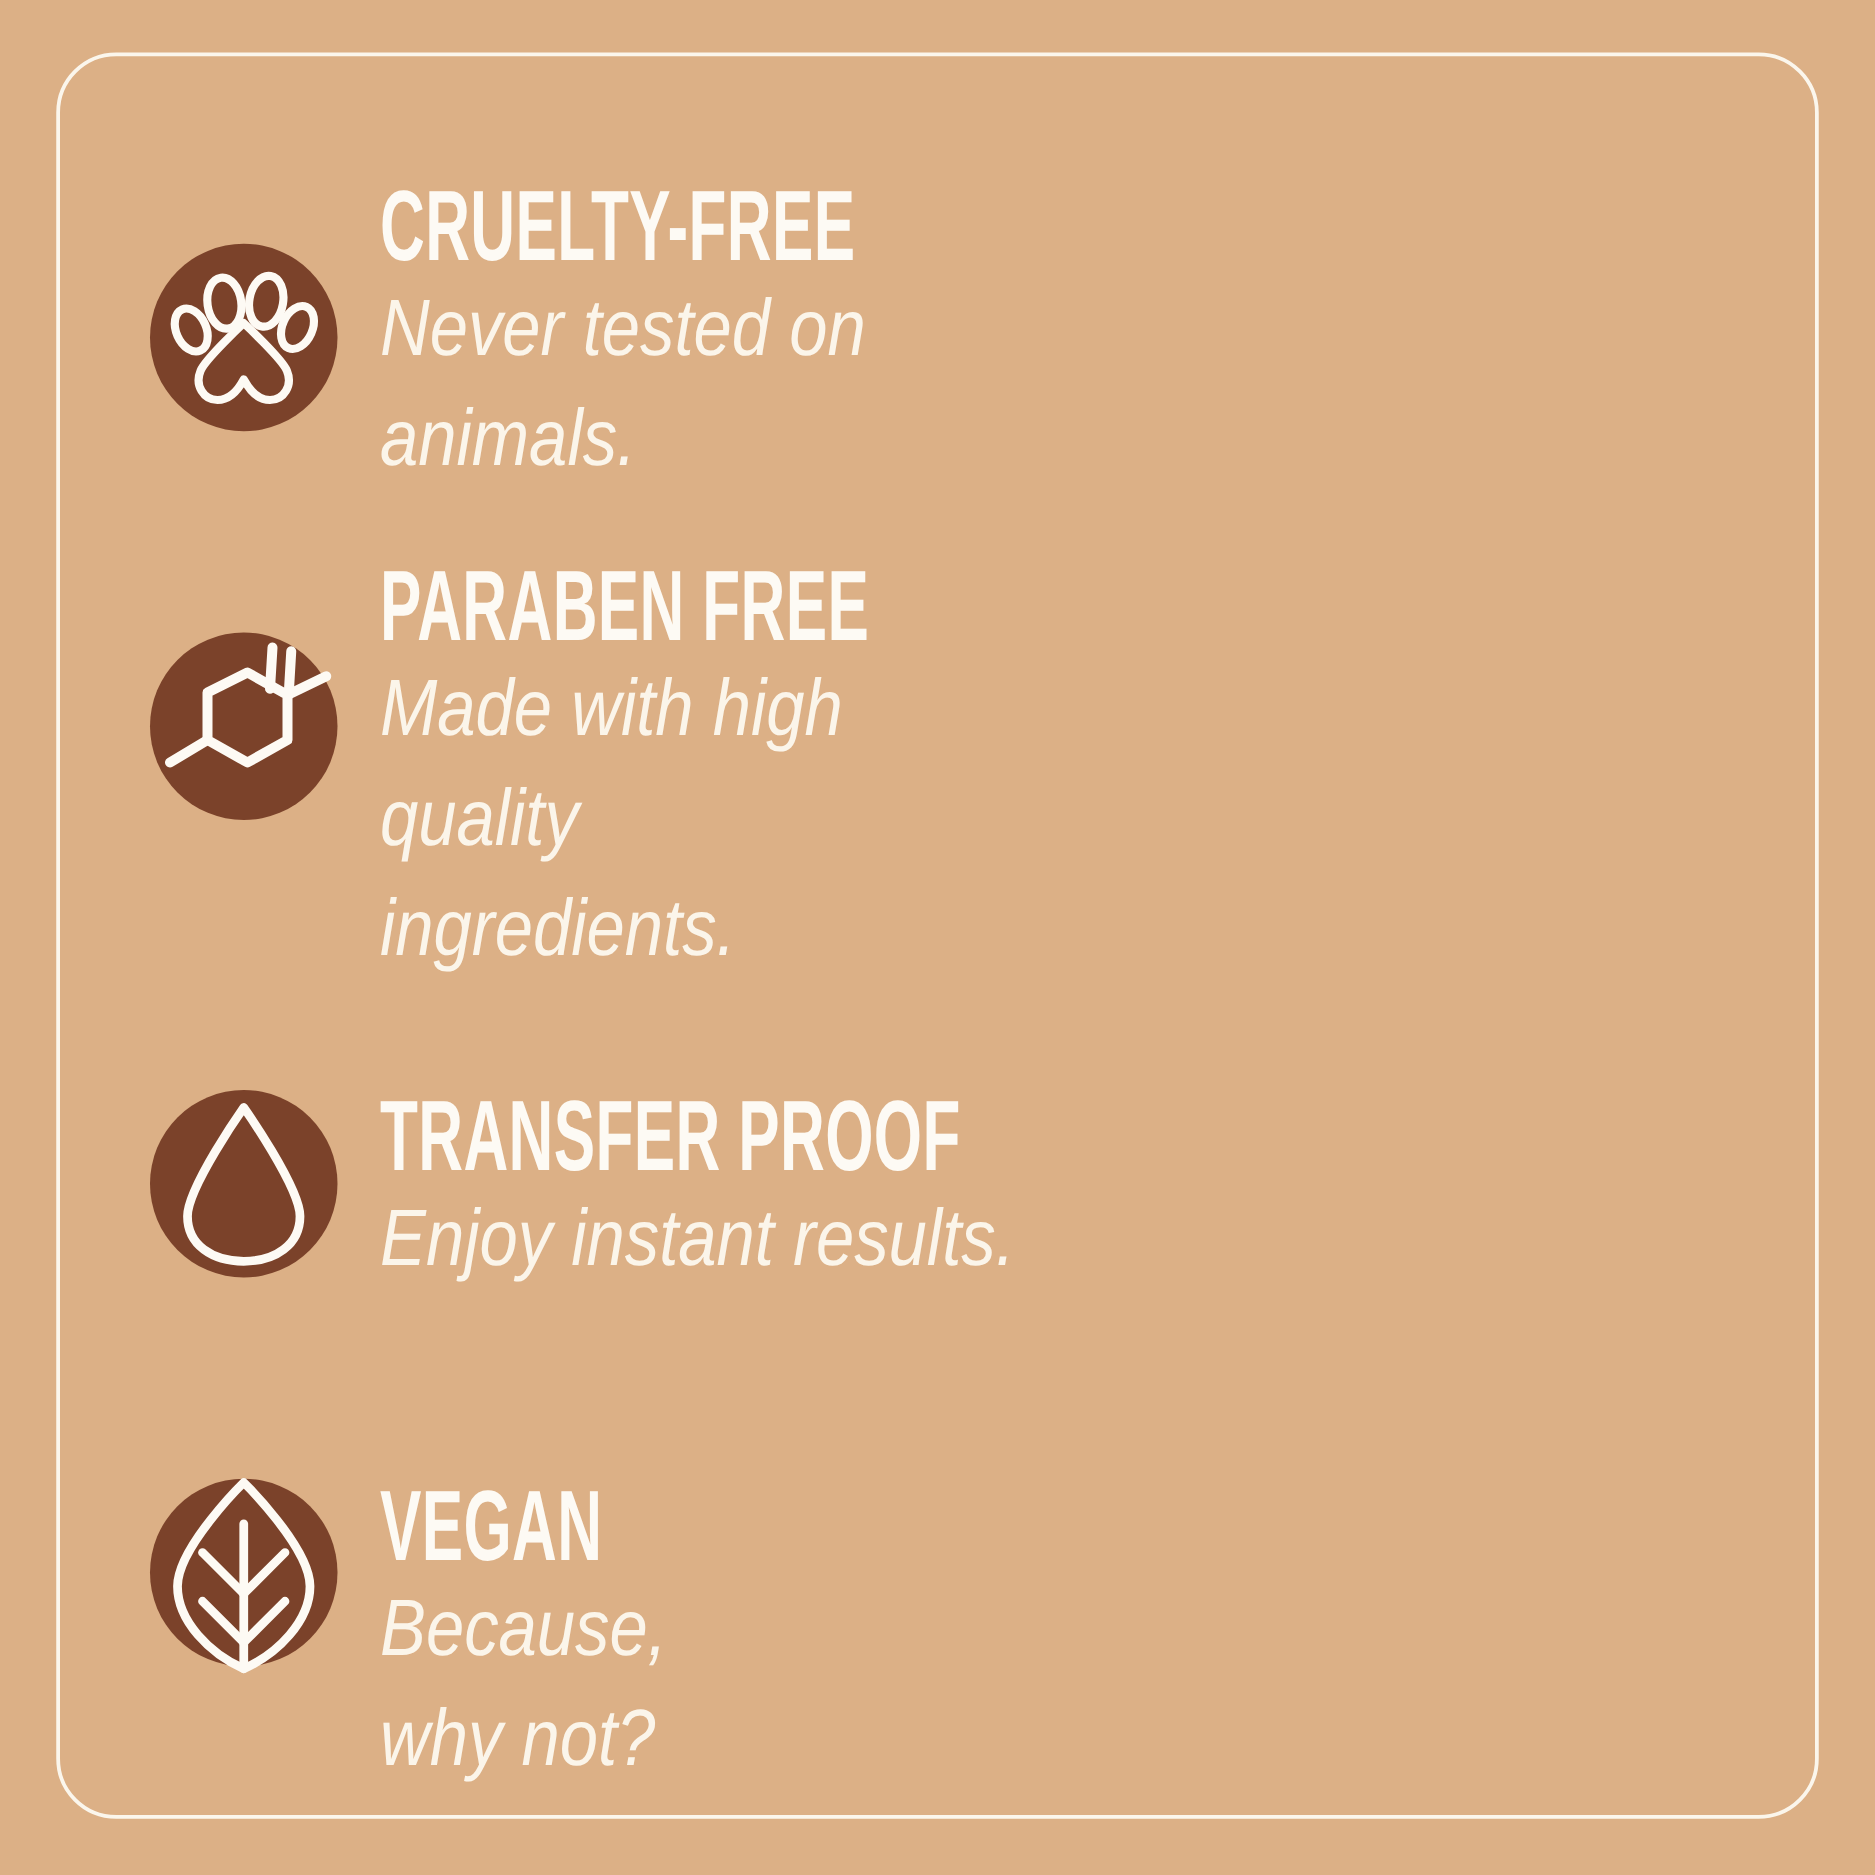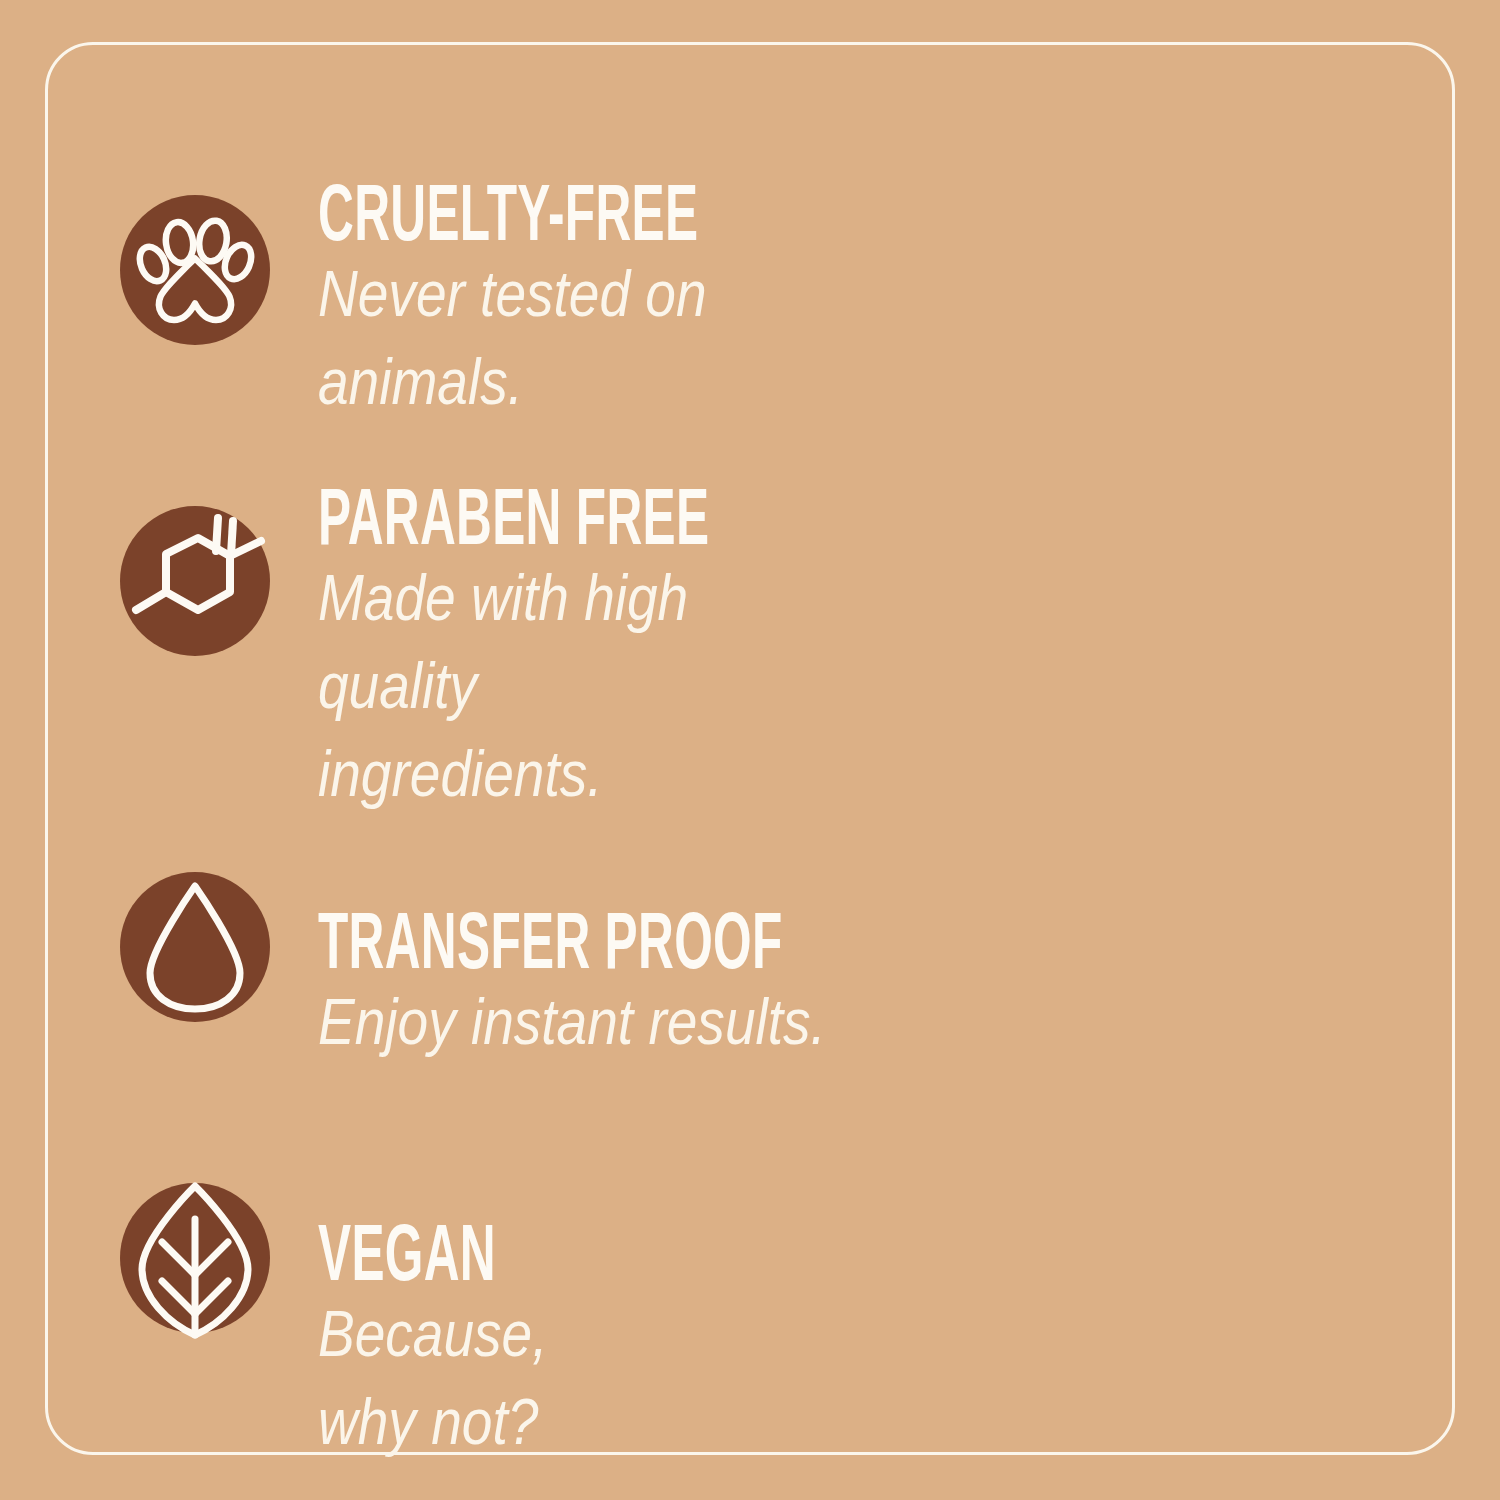--- a/index.html
+++ b/index.html
@@ -50,22 +50,21 @@
   .badge svg {
     position: absolute;
     left: 0;
     top: 0;
     width: 150px;
     height: 150px;
     overflow: visible;
   }
   .texts {
     position: absolute;
-    left: 318px;
-    margin-top: 32px;
+    left: 304px;
   }
   .f-title {
     font-family: "Liberation Sans Narrow", "Liberation Sans", sans-serif;
     font-weight: 700;
     font-size: 80px;
     line-height: 0.92;
     letter-spacing: 0.5px;
     color: #fdfaf4;
     text-transform: uppercase;
     transform: scaleX(0.62);

